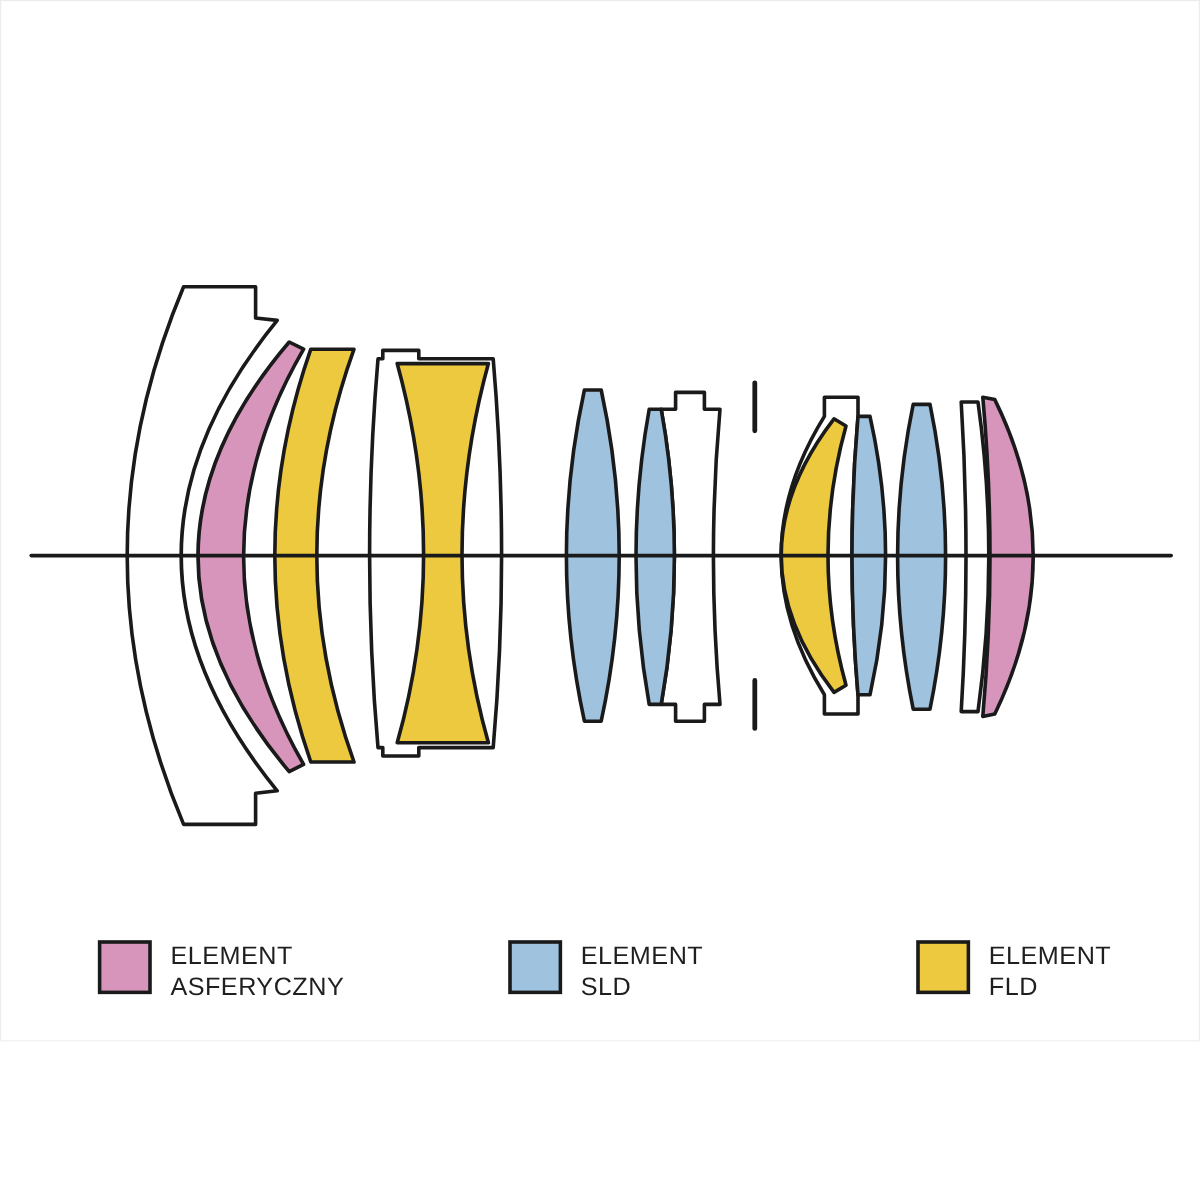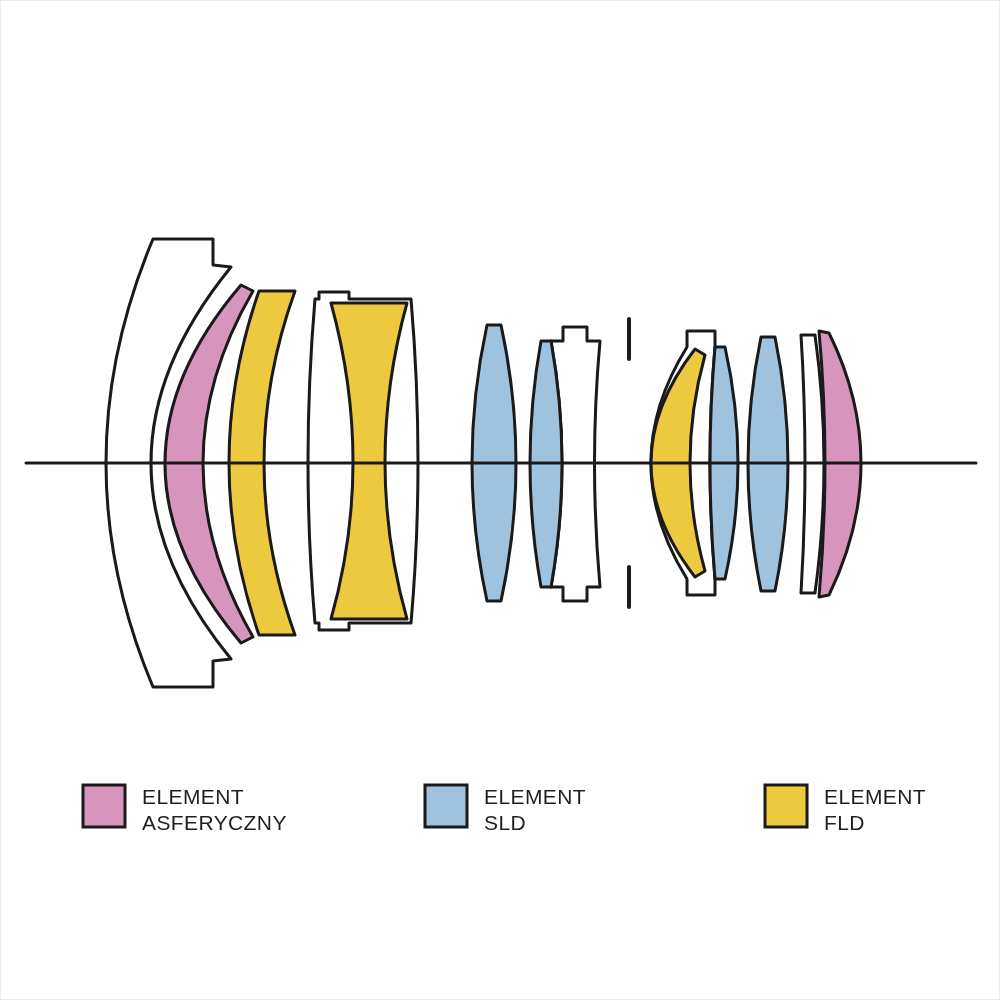--- a/index.html
+++ b/index.html
@@ -4,21 +4,21 @@
 <style>
   html, body {
     margin: 0;
     padding: 0;
     background: #ffffff;
     font-family: "Liberation Sans", sans-serif;
   }
   .page {
     position: relative;
     width: 1000px;
-    height: 1000px;
+    height: 868px;
     background: #ffffff;
     border: 1px solid #ececec;
     box-sizing: border-box;
     overflow: hidden;
   }
   .diagram-svg {
     position: absolute;
     top: 0;
     left: 0;
   }

